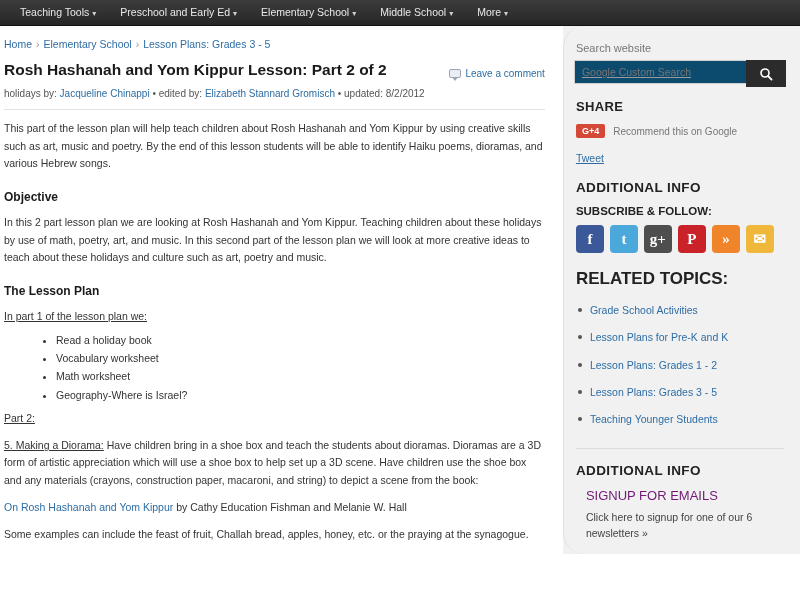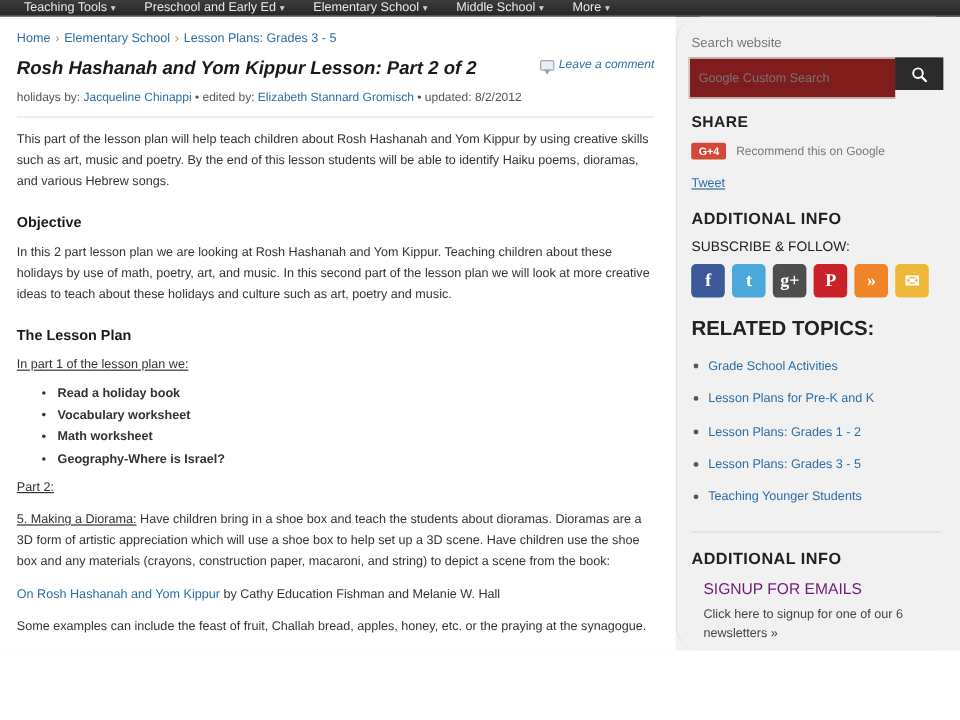--- a/index.html
+++ b/index.html
@@ -28,21 +28,21 @@
   }
   .site-title {
     color: #ffffff;
     font-size: 21px;
     font-weight: bold;
     letter-spacing: .2px;
   }
 
   
   .nav-bar {
-    height: 14px;
+    height: 26px;
     background: linear-gradient(180deg,#3c3c3c 0%, #262626 100%);
     border-bottom: 1px solid #111;
     display: flex;
     align-items: center;
     padding-left: 8px;
   }
   .nav-item {
     color: #e8e8e8;
     font-size: 10.5px;
     padding: 0 12px;
@@ -54,21 +54,21 @@
 
   
   .body-wrap {
     display: flex;
     height: 528px;
     background: #f1f1f1;
   }
   .content {
     width: 634px;
     background: #ffffff;
-    padding: 0 18px 0 14px;
+    padding: 0 18px 0 4px;
     position: relative;
   }
   .sidebar {
     width: 265px;
     background: #f1f1f1;
     padding: 10px 14px 0 10px;
     border-left: 1px solid #e1e1e1;
     border-radius: 21px;
   }
 
@@ -76,21 +76,21 @@
   .breadcrumb {
     font-size: 10.5px;
     color: #333;
     padding-top: 12px;
     padding-bottom: 8px;
   }
   .breadcrumb a { color: #2e6da4; text-decoration: none; }
   .breadcrumb .sep { color: #999; margin: 0 4px; }
 
   
-  .title-row { display: flex; align-items: flex-start; font-style: italic; }
+  .title-row { display: flex; align-items: flex-end; }
   h1.article-title {
     font-size: 15.5px;
     margin: 2px 0 0 0;
     color: #1a1a1a;
     font-weight: bold;
     flex: 1;
     line-height: 1.25;
   }
   .comment-link {
     font-size: 10px;
@@ -132,40 +132,41 @@
   }
   p.body-text { margin: 10px 0; }
   h2.section-head {
     font-size: 12px;
     font-weight: bold;
     color: #1a1a1a;
     margin: 18px 0 6px 0;
   }
   .underlined { text-decoration: underline; }
   ul.plain-list { margin: 6px 0 6px 0; padding-left: 34px; }
-  ul.plain-list li { margin: 1px 0; font-weight: bold; }
+  ul.plain-list li { margin: 1px 18px; }
   .inline-link { color: #2e6da4; text-decoration: none; }
 
   
   .search-label {
     font-size: 11px;
     color: #777;
     margin: 6px 0 6px 2px;
   }
   .search-row { display: flex; margin-bottom: 12px; }
   .search-input {
     flex: 1;
-    height: 34px;
+    height: 24px;
     border: 1px solid #cfcfcf;
     border-right: none;
-    background: #7f1d1d;
+    background: #0c4a6e;
     font-size: 10.5px;
     color: #9a9a9a;
     padding: 0 7px;
     outline: none;
+    text-decoration: underline;
   }
   .search-btn {
     width: 40px; height: 27px;
     background: #2b2b2b;
     border: 1px solid #2b2b2b;
     display: flex; align-items: center; justify-content: center;
     cursor: pointer;
   }
   .search-btn svg { display:block; }
 
@@ -185,21 +186,21 @@
     font-size: 9px;
     font-weight: bold;
     padding: 2px 6px;
     border-radius: 2px;
   }
   .gplus-text { font-size: 10px; color: #777; }
   .tweet-link { font-size: 10.5px; color: #2e6da4; margin: 0 0 16px 2px; display:block; }
 
   .sub-head {
     font-size: 11.5px;
-    font-weight: normal;
+    font-weight: bold;
     color: #222;
     margin: 8px 0 8px 2px;
   }
   .social-row { display: flex; gap: 6px; margin: 4px 0 16px 2px; }
   .social {
     width: 28px; height: 28px;
     border-radius: 4px;
     display: flex; align-items: center; justify-content: center;
     color: #fff;
     font-size: 15px;

